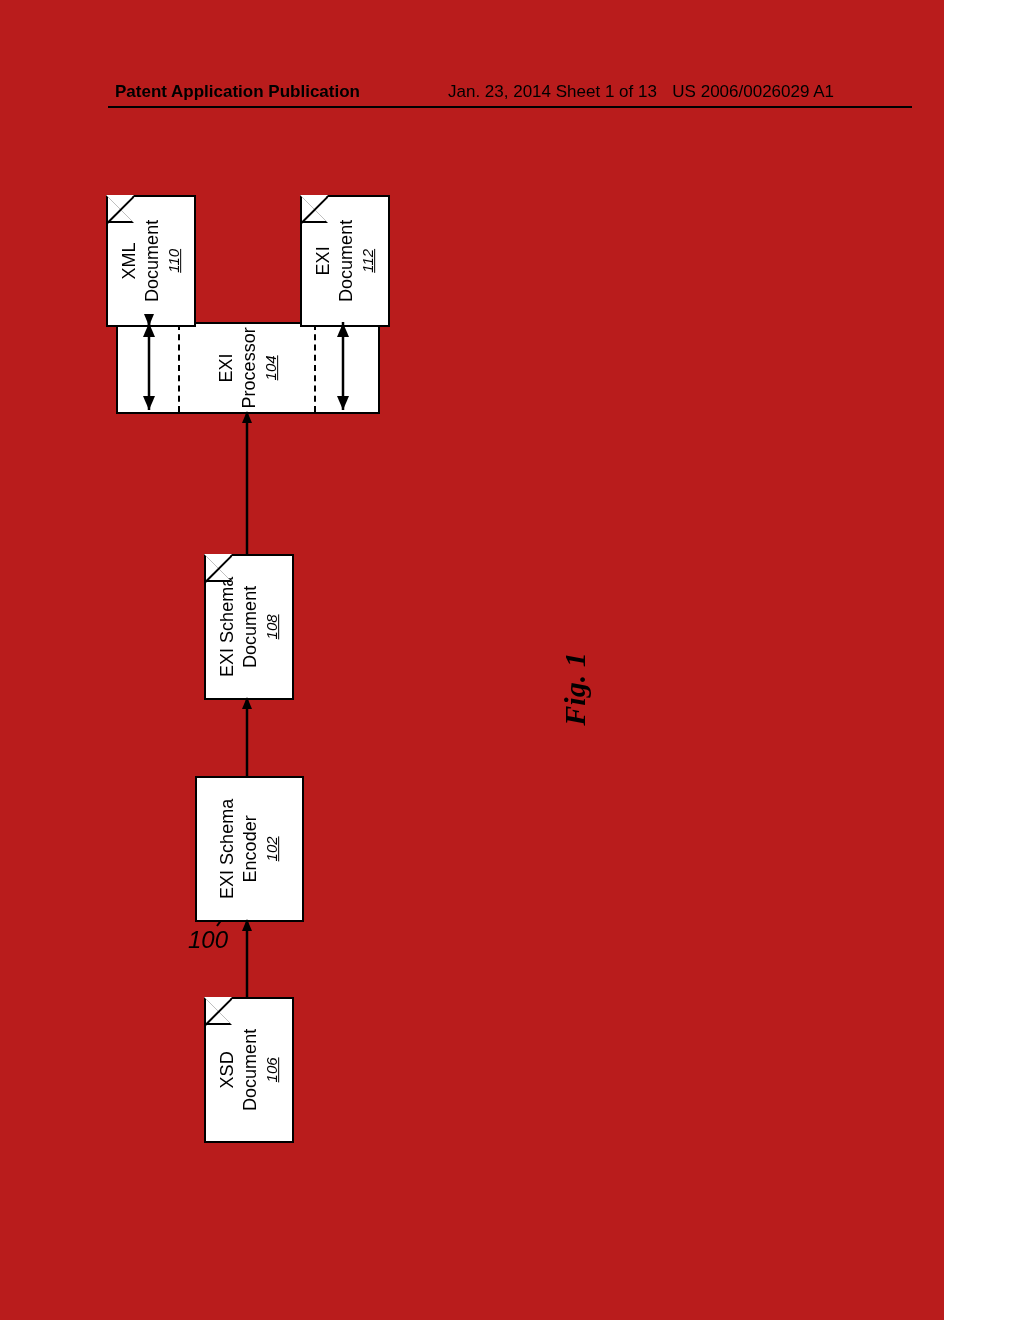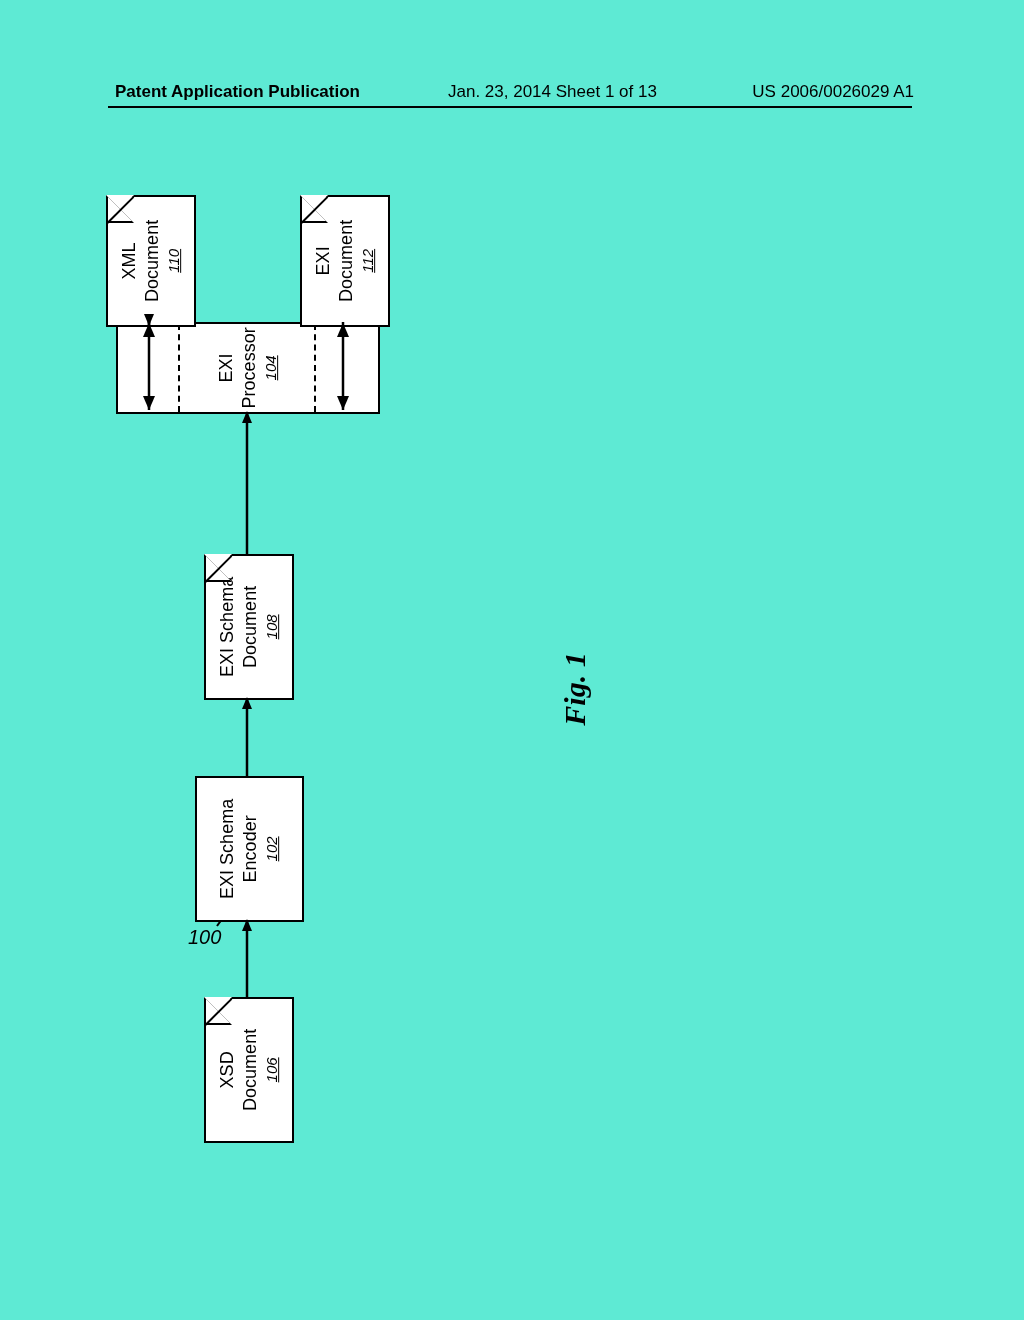--- a/index.html
+++ b/index.html
@@ -4,23 +4,23 @@
 <style>
   html, body {
     margin: 0;
     padding: 0;
     background: #fff;
     font-family: Arial, Helvetica, sans-serif;
     color: #000;
   }
   .page {
     position: relative;
-    width: 1024px;
+    width: 944px;
     height: 1320px;
-    background: #5eead4;
+    background: #b91c1c;
     overflow: hidden;
   }
   .header {
     position: absolute;
     top: 82px;
     left: 0;
     right: 0;
     font-size: 17px;
   }
   .header .left-label {
@@ -50,21 +50,21 @@
     font-style: italic;
     font-weight: bold;
     font-size: 30px;
     font-family: "Times New Roman", Times, serif;
     transform-origin: 50% 50%;
     transform: rotate(-90deg);
   }
   .ref-100 {
     position: absolute;
     font-style: italic;
-    font-size: 20px;
+    font-size: 24px;
   }
   .block {
     position: absolute;
     border: 2px solid #000;
     background: #fff;
     display: flex;
     align-items: center;
     justify-content: center;
   }
   .block-inner {

